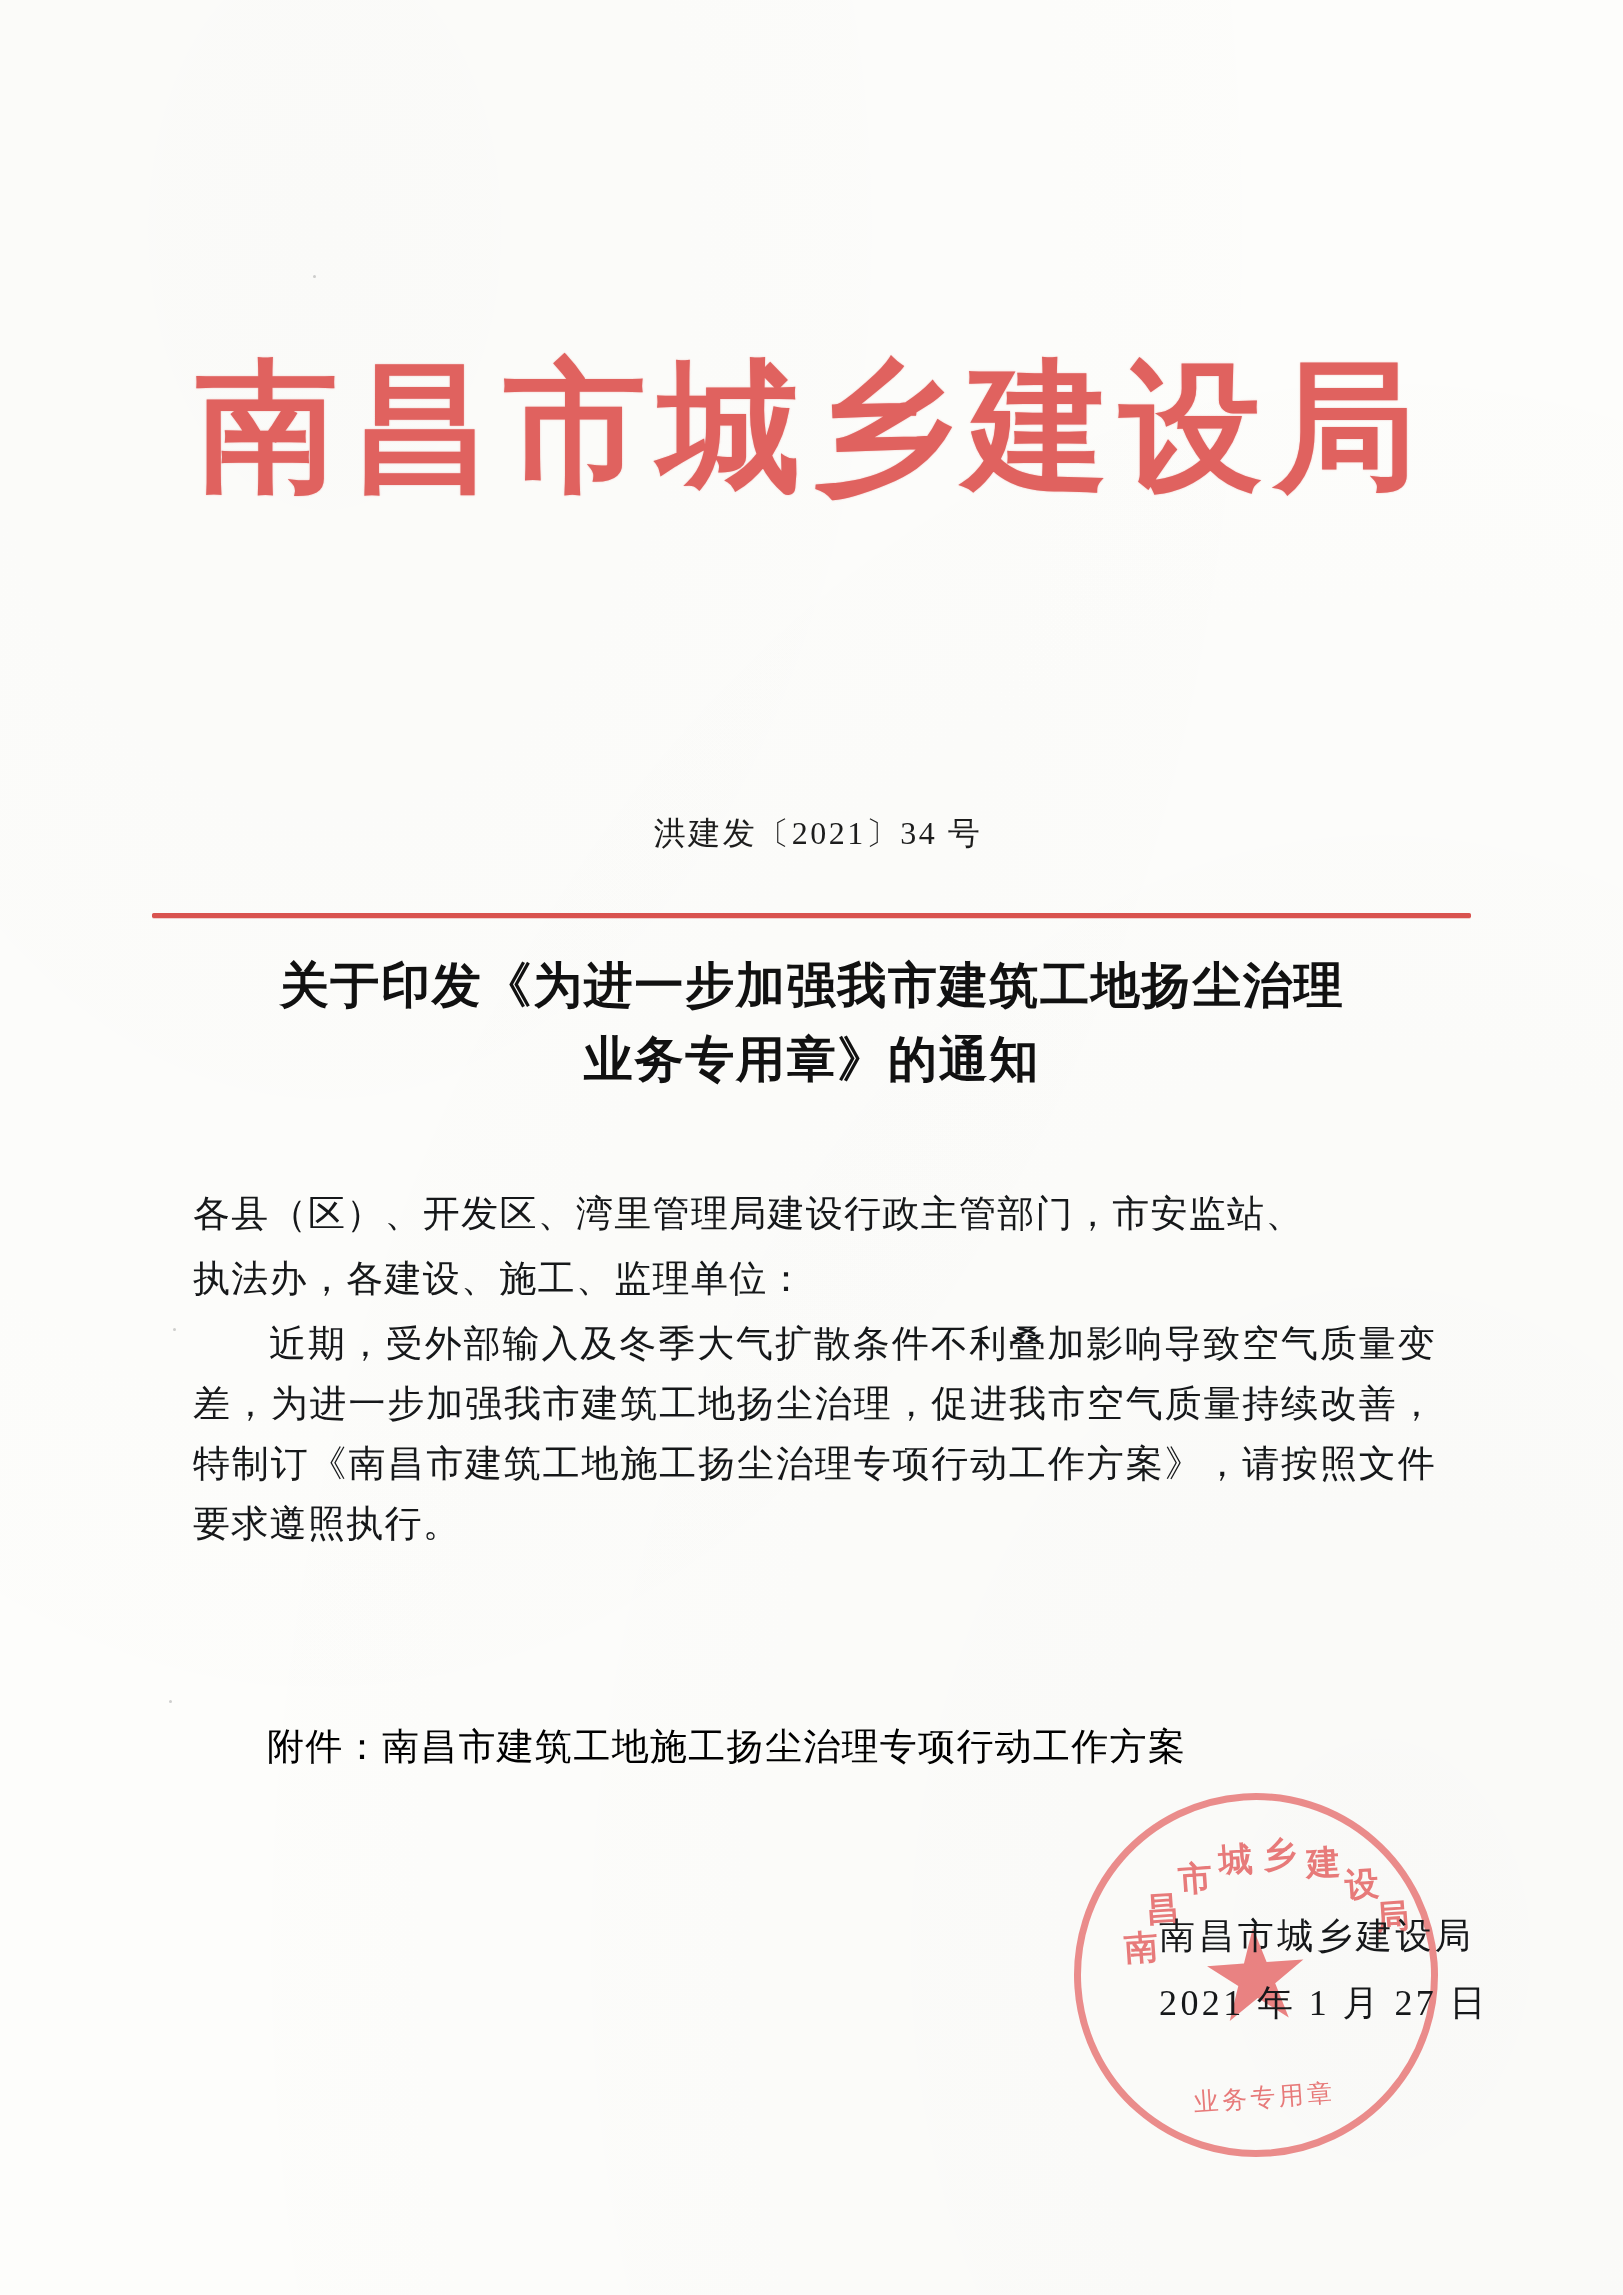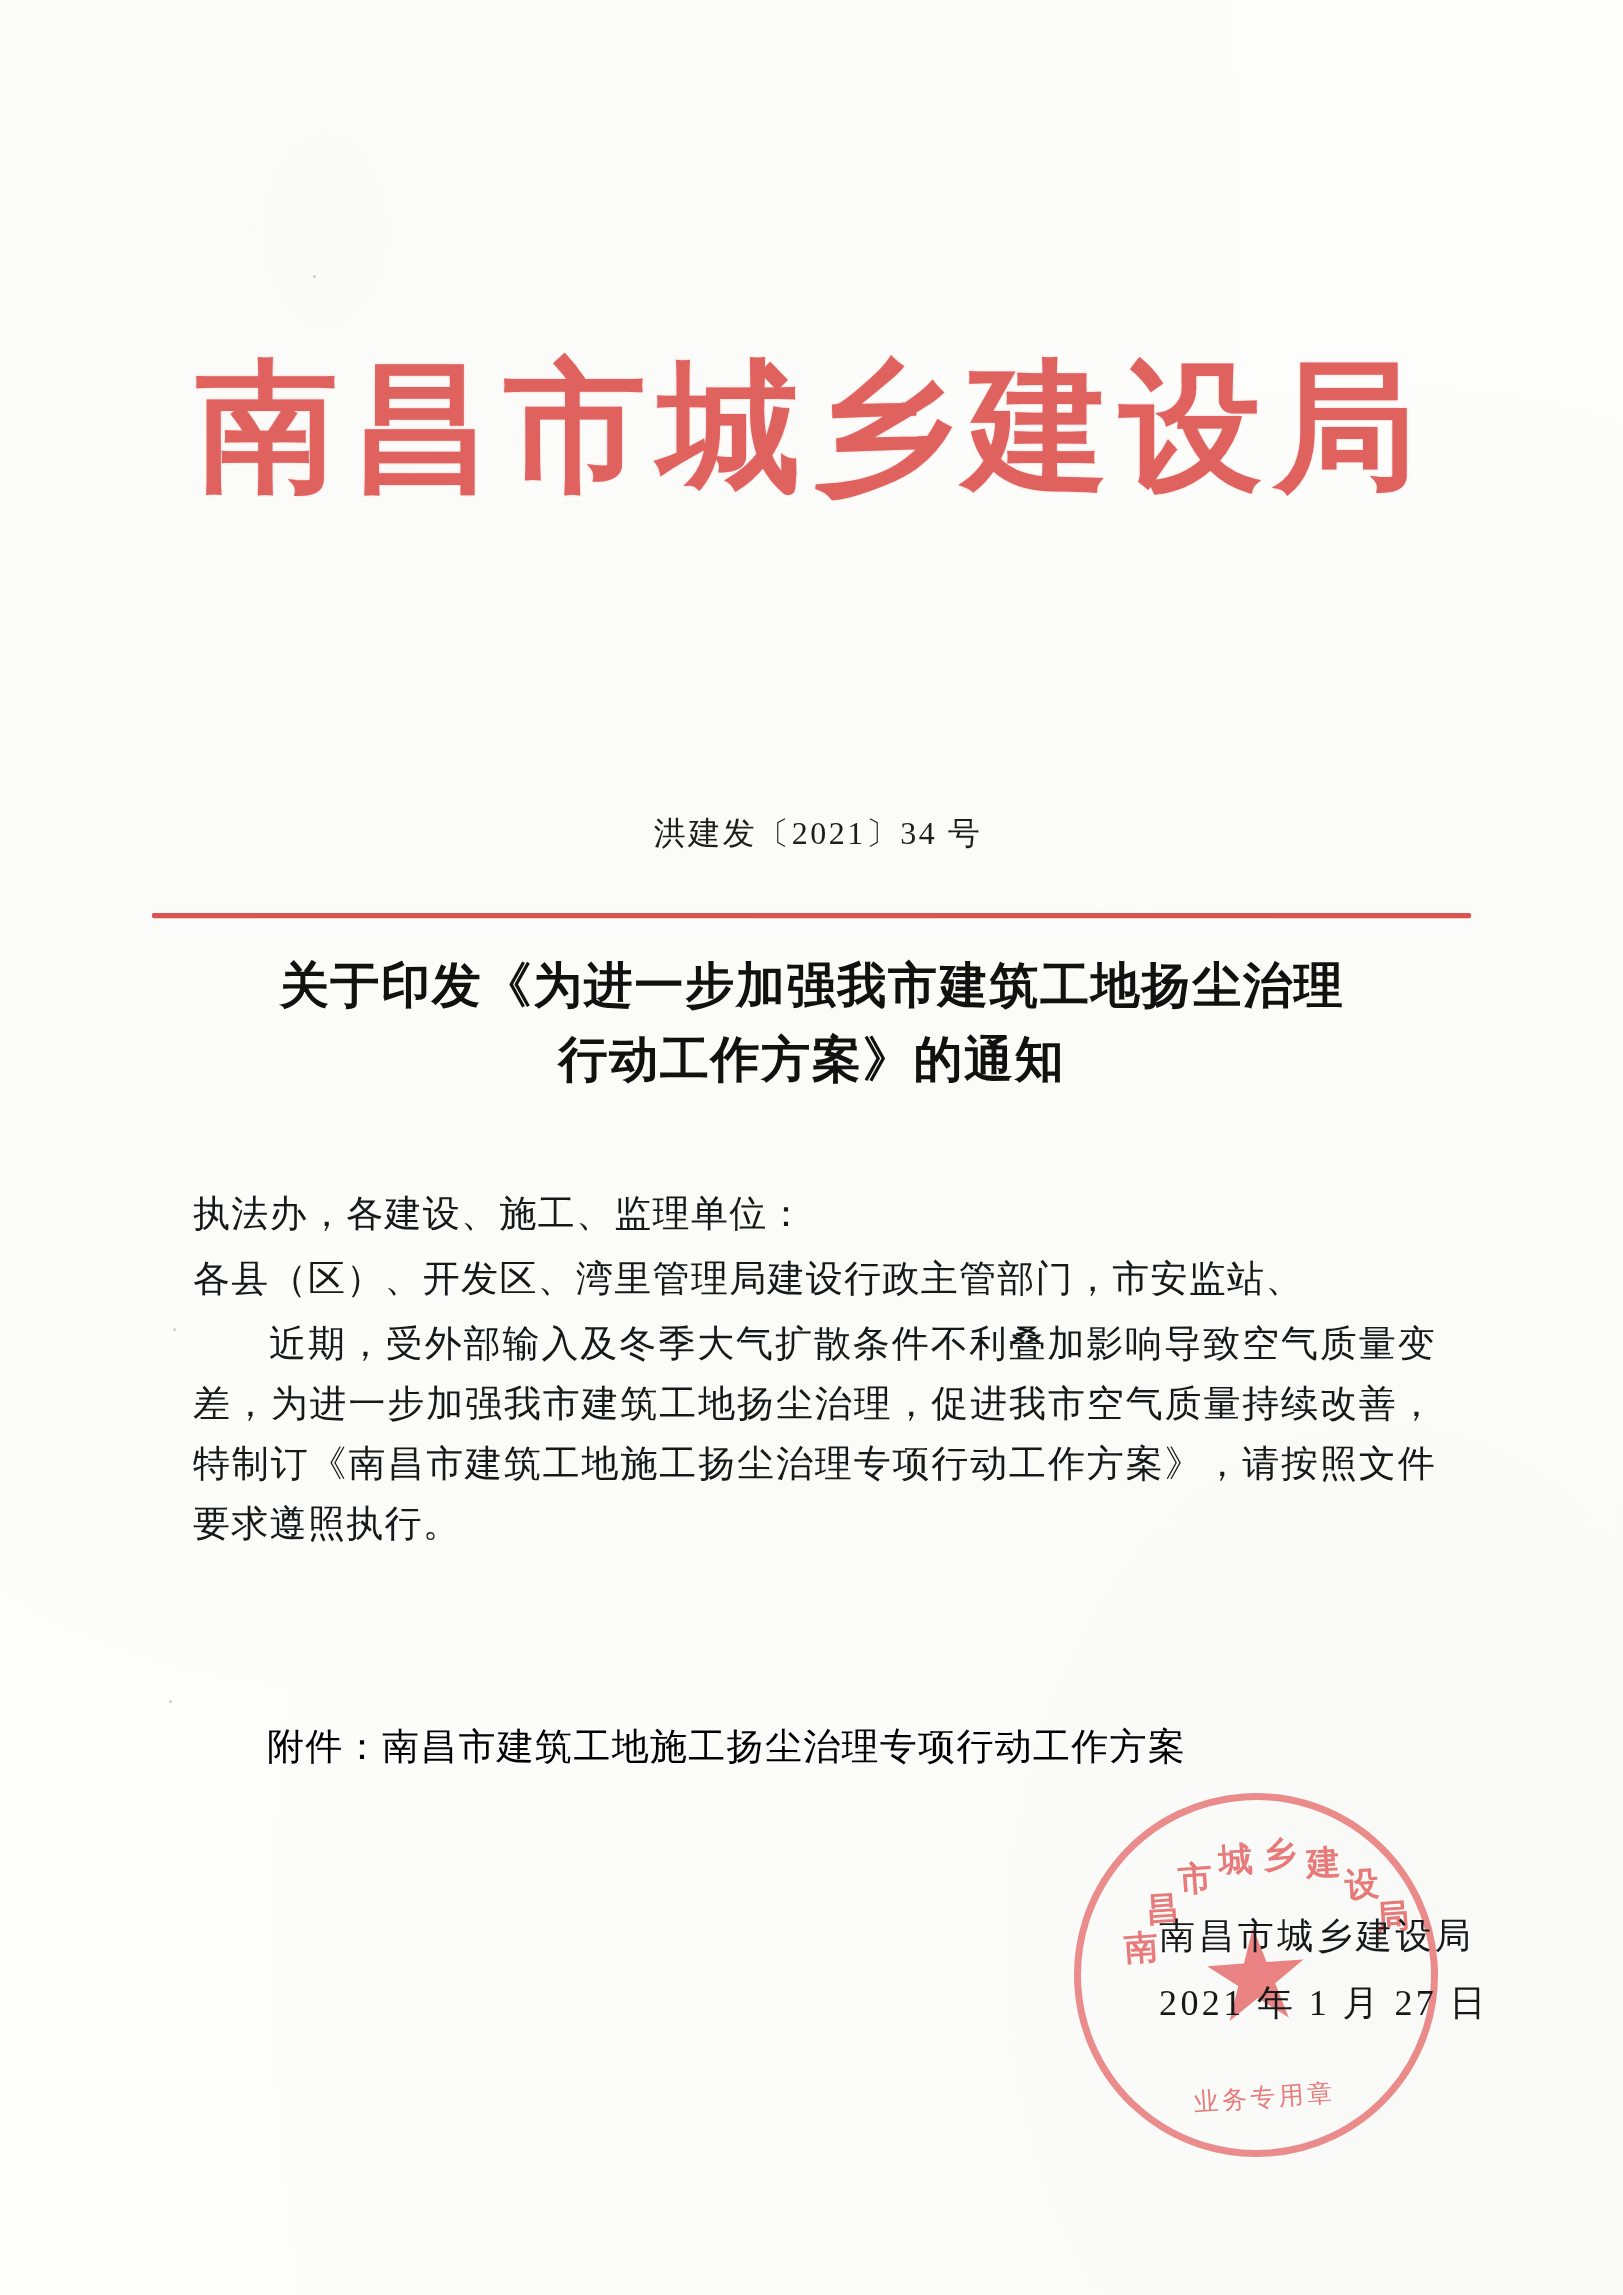--- a/index.html
+++ b/index.html
@@ -214,26 +214,26 @@
   <div class="content">
 
     <div class="masthead">南昌市城乡建设局</div>
 
     <div class="doc-number">洪建发〔2021〕34 号</div>
 
     <div class="red-rule"></div>
 
     <div class="doc-title">
       <span>关于印发《为进一步加强我市建筑工地扬尘治理</span>
-      <span class="line2">行动工作方案》的通知</span>
+      <span class="line2">业务专用章》的通知</span>
     </div>
 
     <div class="body-block">
+      <p>各县（区）、开发区、湾里管理局建设行政主管部门，市安监站、</p>
       <p>执法办，各建设、施工、监理单位：</p>
-      <p>各县（区）、开发区、湾里管理局建设行政主管部门，市安监站、</p>
       <p class="indent">近期，受外部输入及冬季大气扩散条件不利叠加影响导致空气质量变差，为进一步加强我市建筑工地扬尘治理，促进我市空气质量持续改善，特制订《南昌市建筑工地施工扬尘治理专项行动工作方案》，请按照文件要求遵照执行。</p>
     </div>
 
     <div class="attachment">附件：南昌市建筑工地施工扬尘治理专项行动工作方案</div>
 
     <div class="seal">
       <div class="seal-ring-text">
         <span style="transform: rotate(-66deg) translate(0, -142px) rotate(66deg);">南</span>
         <span style="transform: rotate(-48deg) translate(0, -142px) rotate(48deg);">昌</span>
         <span style="transform: rotate(-30deg) translate(0, -142px) rotate(30deg);">市</span>

